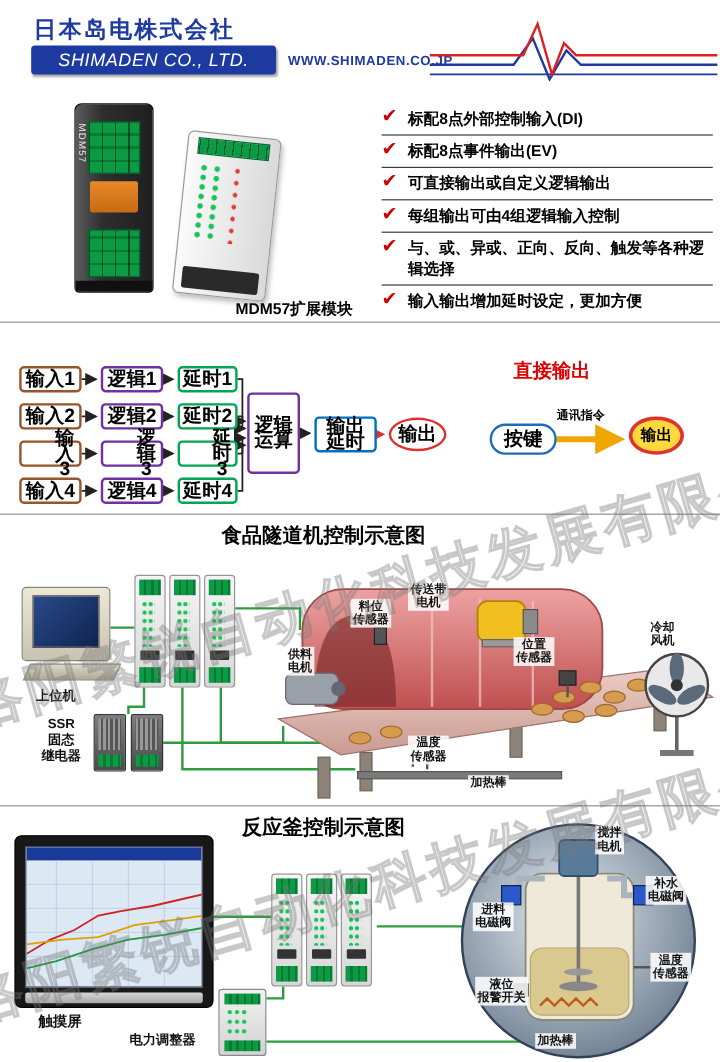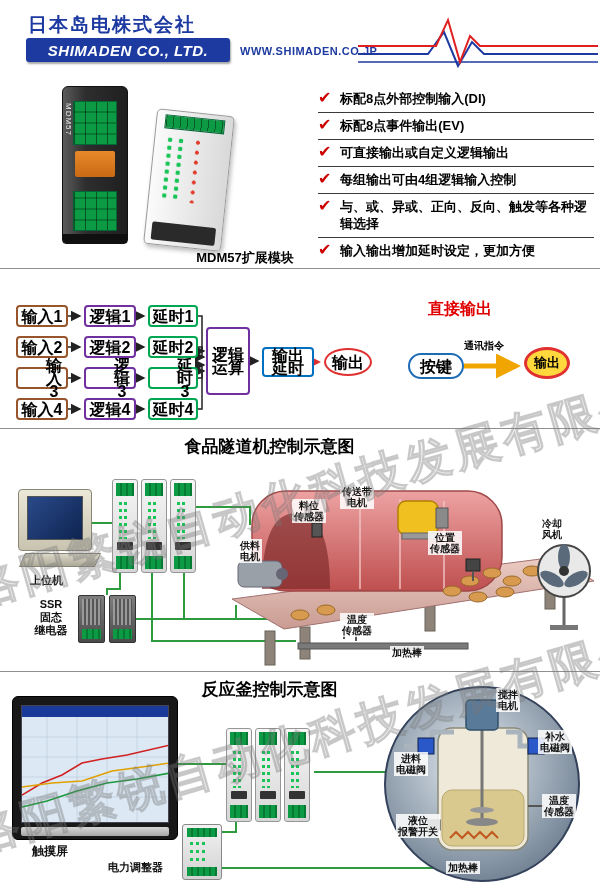--- a/index.html
+++ b/index.html
@@ -2,21 +2,21 @@
 <html><head>
 <meta charset="utf-8">
 <style>
   *{margin:0;padding:0;box-sizing:border-box;}
   body{background:#9a9a9a;font-family:"Liberation Sans","DejaVu Sans",sans-serif;}
   .page{position:relative;width:600px;height:885px;background:#fff;margin:0 auto;overflow:hidden;}
 
   
   .company-cn{position:absolute;left:28px;top:12px;font-size:19px;font-weight:800;color:#1d3aa0;letter-spacing:2px;}
   .company-en{position:absolute;left:26px;top:38px;width:204px;height:24px;background:#1d3aa0;color:#fff;
-    font-size:15px;font-weight:700;font-style:italic;display:flex;align-items:center;justify-content:center;
+    font-size:15px;font-weight:400;font-style:italic;display:flex;align-items:center;justify-content:center;
     border-radius:3px;letter-spacing:.5px;box-shadow:1px 2px 2px rgba(0,0,0,.35);}
   .website{position:absolute;left:240px;top:45px;font-size:11px;font-weight:700;color:#1d3aa0;letter-spacing:.5px;}
   .wave{position:absolute;left:358px;top:16px;}
 
   
   .features{position:absolute;left:318px;top:86px;width:276px;list-style:none;}
   .features li{position:relative;padding:4px 0 5px 22px;border-bottom:1px solid #3a3a3a;
     font-size:13px;font-weight:700;line-height:17px;color:#000;}
   .features li:last-child{border-bottom:none;}
   .features .chk{position:absolute;left:0;top:3px;color:#cc0000;font-size:16px;font-weight:900;}

